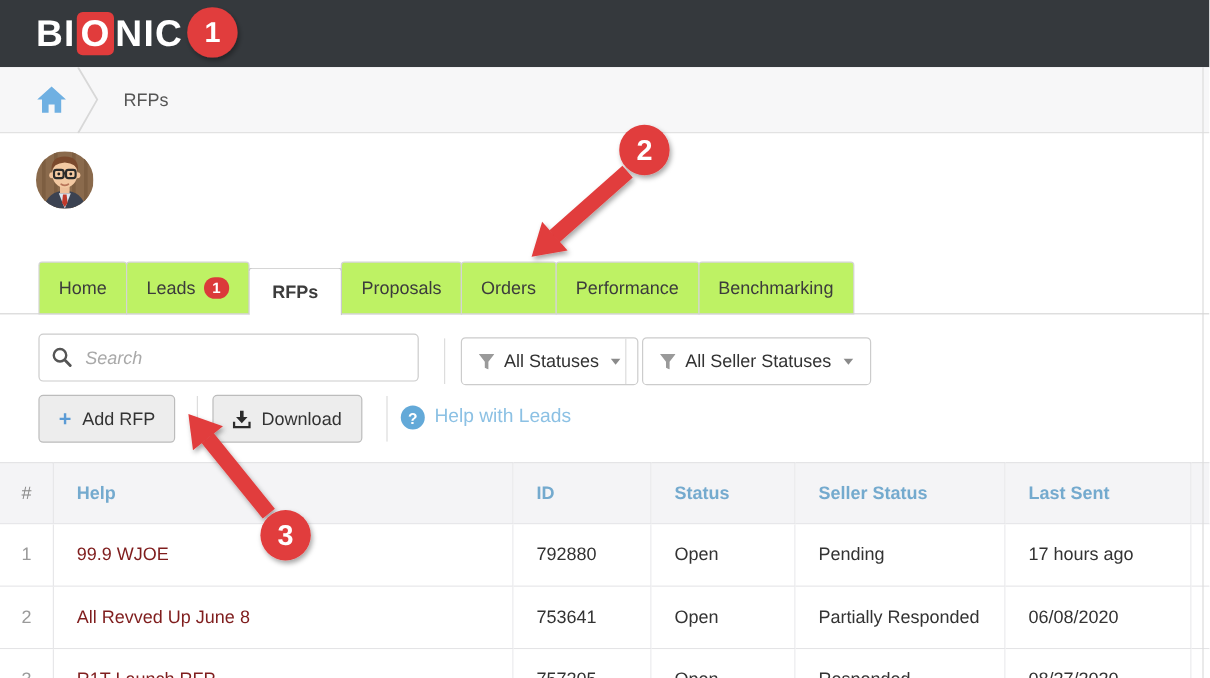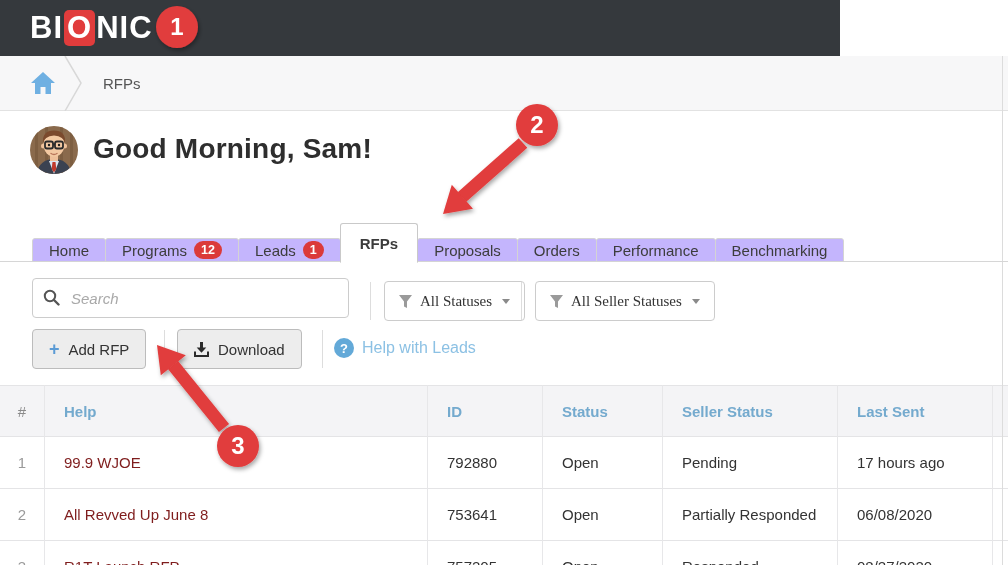--- a/index.html
+++ b/index.html
@@ -4,21 +4,21 @@
 <style>
   * { margin:0; padding:0; box-sizing:border-box; }
   html,body { background:#fff; }
   body { font-family:"Liberation Sans", sans-serif; }
   #app {
     position:relative; width:1008px; height:565px; overflow:hidden;
     background:#fff; font-size:15px; color:#333;
   }
 
   
-  .topbar { position:absolute; left:0; top:0; width:840px; height:56px; background:#35393d; }
+  .topbar { position:absolute; left:0; top:0; width:1008px; height:56px; background:#35393d; }
   .logo { position:absolute; left:30px; top:0; height:56px; display:flex; align-items:center;
           color:#fff; font-size:31px; font-weight:600; letter-spacing:1px; }
   .logo .o-box { display:inline-block; background:#e13c3c; color:#fff; border-radius:5px;
                  padding:0 3px; margin:0 1px; line-height:1.15; }
 
   
   .breadcrumb { position:absolute; left:0; top:56px; width:1008px; height:55px;
                 background:#f7f7f8; border-bottom:1px solid #e2e2e2; }
   .home-ic { position:absolute; left:30px; top:15px; }
   .crumb-sep { position:absolute; left:62px; top:0; }
@@ -26,37 +26,37 @@
 
   
   .avatar { position:absolute; left:30px; top:126px; width:48px; height:48px;
             border-radius:50%; overflow:hidden; }
   .greeting { position:absolute; left:93px; top:133px; font-size:28px; font-weight:700;
               color:#2e2e2e; letter-spacing:.2px; }
 
   
   .tabline { position:absolute; left:0; top:261px; width:1008px; height:1px; background:#d6d6d6; z-index:1; }
   .tabs { position:absolute; left:32px; top:222px; height:40px; display:flex; align-items:flex-end; z-index:2; }
-  .tab { height:24px; display:flex; align-items:center; padding:0 16px; background:#c4b5fd;
+  .tab { height:44px; display:flex; align-items:center; padding:0 16px; background:#bef264;
          border:1px solid #d4d4d4; border-radius:3px 3px 0 0; margin-right:-1px;
          color:#3c3c3c; cursor:pointer; white-space:nowrap; }
   .tab.active { height:40px; background:#fff; border-color:#c9c9c9; border-bottom:1px solid #fff;
                 margin-bottom:-1px; font-weight:700; padding:0 19px; z-index:3; }
   .badge { margin-left:7px; background:#db3a3a; color:#fff; font-size:12.5px; font-weight:700;
            border-radius:10px; padding:2.5px 7px; line-height:1; }
 
   
   .search-box { position:absolute; left:32px; top:278px; width:317px; height:40px; }
   .search-box input { width:100%; height:100%; border:1px solid #ccc; border-radius:4px;
                       padding:0 10px 0 38px; font-size:15px; font-family:inherit; color:#333; outline:none; }
   .search-box input::placeholder { font-style:italic; color:#a9a9a9; }
   .search-ic { position:absolute; left:11px; top:11px; pointer-events:none; }
   .vsep { position:absolute; width:1px; height:38px; background:#ddd; }
   .dd { position:absolute; top:281px; height:40px; display:inline-flex; align-items:center; gap:8px;
-        background:#fff; border:1px solid #ccc; border-radius:4px; padding:0 14px; cursor:pointer;font-family:Liberation Serif, serif; }
+        background:#fff; border:1px solid #ccc; border-radius:4px; padding:0 14px; cursor:pointer; }
   .caret { width:0; height:0; border-left:4.5px solid transparent; border-right:4.5px solid transparent;
            border-top:5px solid #8a8a8a; margin-left:2px; }
   .btn { position:absolute; top:329px; height:40px; display:inline-flex; align-items:center; gap:9px;
          background:#ededed; border:1px solid #bcbcbc; border-radius:4px; padding:0 16px;
          font-size:15px; color:#333; cursor:pointer; }
   .plus-ic { color:#5b9bd5; font-size:18px; font-weight:700; line-height:1; }
   .help { position:absolute; left:334px; top:338px; display:inline-flex; align-items:center; gap:8px; cursor:pointer; }
   .help-ic { width:20px; height:20px; border-radius:50%; background:#63a9d8; color:#fff;
              font-size:13px; font-weight:700; display:flex; align-items:center; justify-content:center; }
   .help-label { color:#8cc1e4; font-size:16px; }
@@ -116,30 +116,25 @@
       <ellipse cx="24" cy="19" rx="10.5" ry="11.5" fill="#f3c9a2"></ellipse>
       <path d="M13,17 Q12,4.5 24,4.5 Q36,4.5 35,17 Q34,10.5 24,9.5 Q14,10.5 13,17 Z" fill="#7b4a2d"></path>
       <rect x="15" y="15.5" width="8" height="7" rx="2" fill="none" stroke="#2b2b2b" stroke-width="1.8"></rect>
       <rect x="25" y="15.5" width="8" height="7" rx="2" fill="none" stroke="#2b2b2b" stroke-width="1.8"></rect>
       <line x1="23" y1="18.5" x2="25" y2="18.5" stroke="#2b2b2b" stroke-width="1.8"></line>
       <circle cx="19" cy="19" r="1.2" fill="#222"></circle>
         <circle cx="29" cy="19" r="1.2" fill="#222"></circle>
       <path d="M21,27.5 Q24,29.5 27,27.5" fill="none" stroke="#b9765a" stroke-width="1.4" stroke-linecap="round"></path>
     </svg>
   </div>
-  <div class="greeting">Good Morning, Sam!</div>
 
   <div class="tabline"></div>
   <div class="tabs">
     <div class="tab">
         <span>Home</span>
-      </div>
-    <div class="tab">
-        <span>Programs</span>
-        <span class="badge">12</span>
       </div>
     <div class="tab">
         <span>Leads</span>
         <span class="badge">1</span>
       </div>
     <div class="tab active">
         <span>RFPs</span>
       </div>
     <div class="tab">
         <span>Proposals</span>

